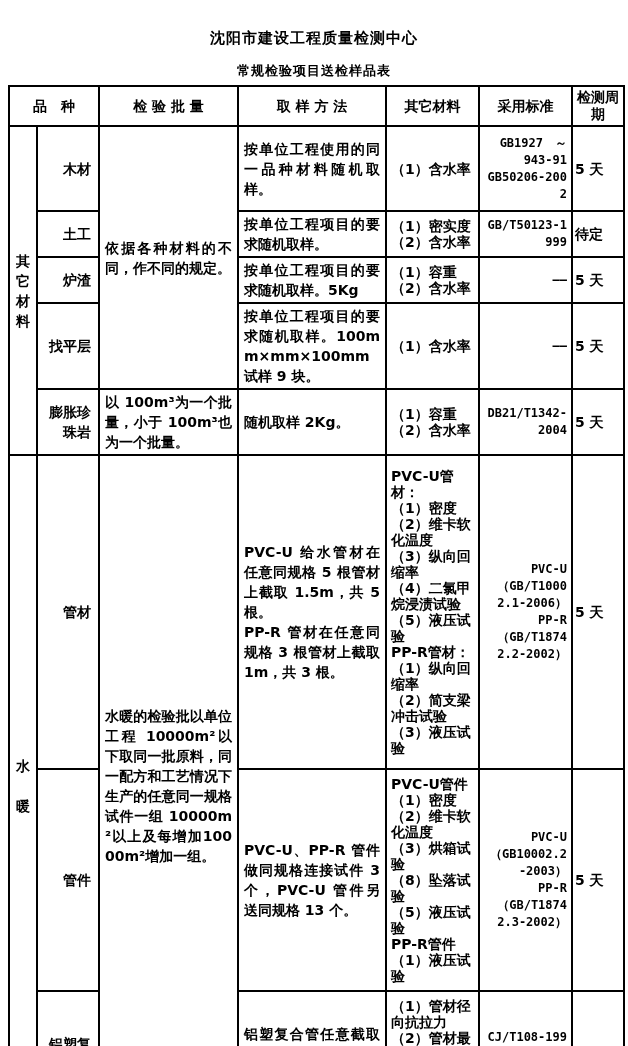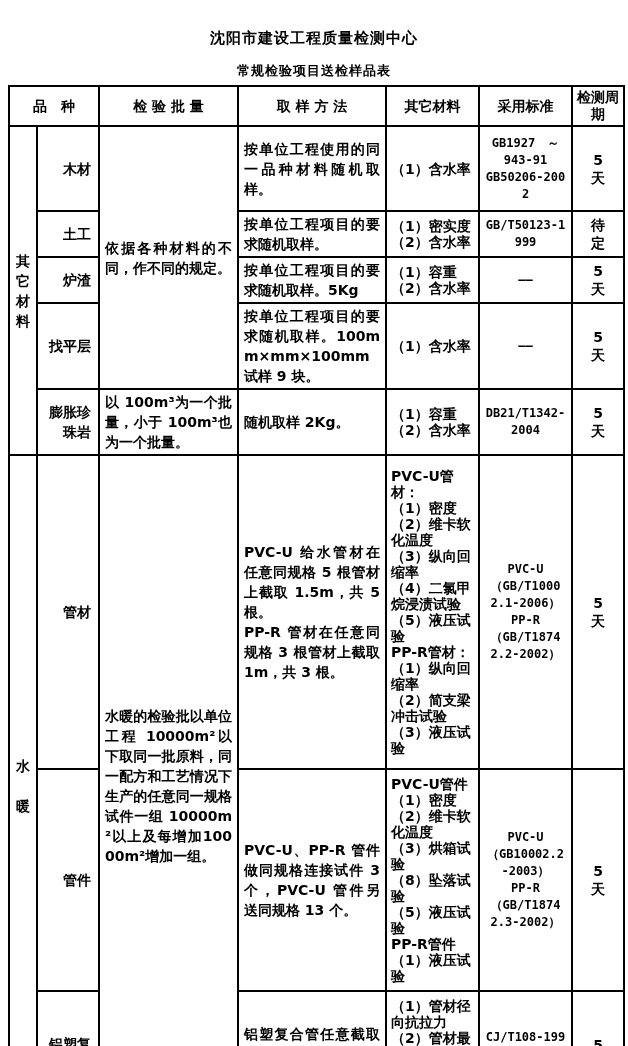--- a/index.html
+++ b/index.html
@@ -75,31 +75,31 @@
     text-align: left;
     padding: 6px 4px;
     line-height: 16px;
     white-space: pre-line;
     word-break: break-all;
   }
   
   td.std {
     font-family: "DejaVu Sans Mono", "DejaVu Sans", monospace;
     font-size: 12px;
-    text-align: center;
+    text-align: right;
     padding: 2px 4px;
     line-height: 17px;
     white-space: pre-line;
     word-break: break-all;
   }
   
   td.per {
     font-size: 14px;
-    text-align: center;
-    padding: 0 12px;
+    text-align: left;
+    padding: 0 2px;
     word-break: break-all;
     line-height: 18px;
   }
 </style>
 </head>
 <body>
 
 <div class="doc-title">沈阳市建设工程质量检测中心</div>
 <div class="doc-subtitle">常规检验项目送检样品表</div>
 

